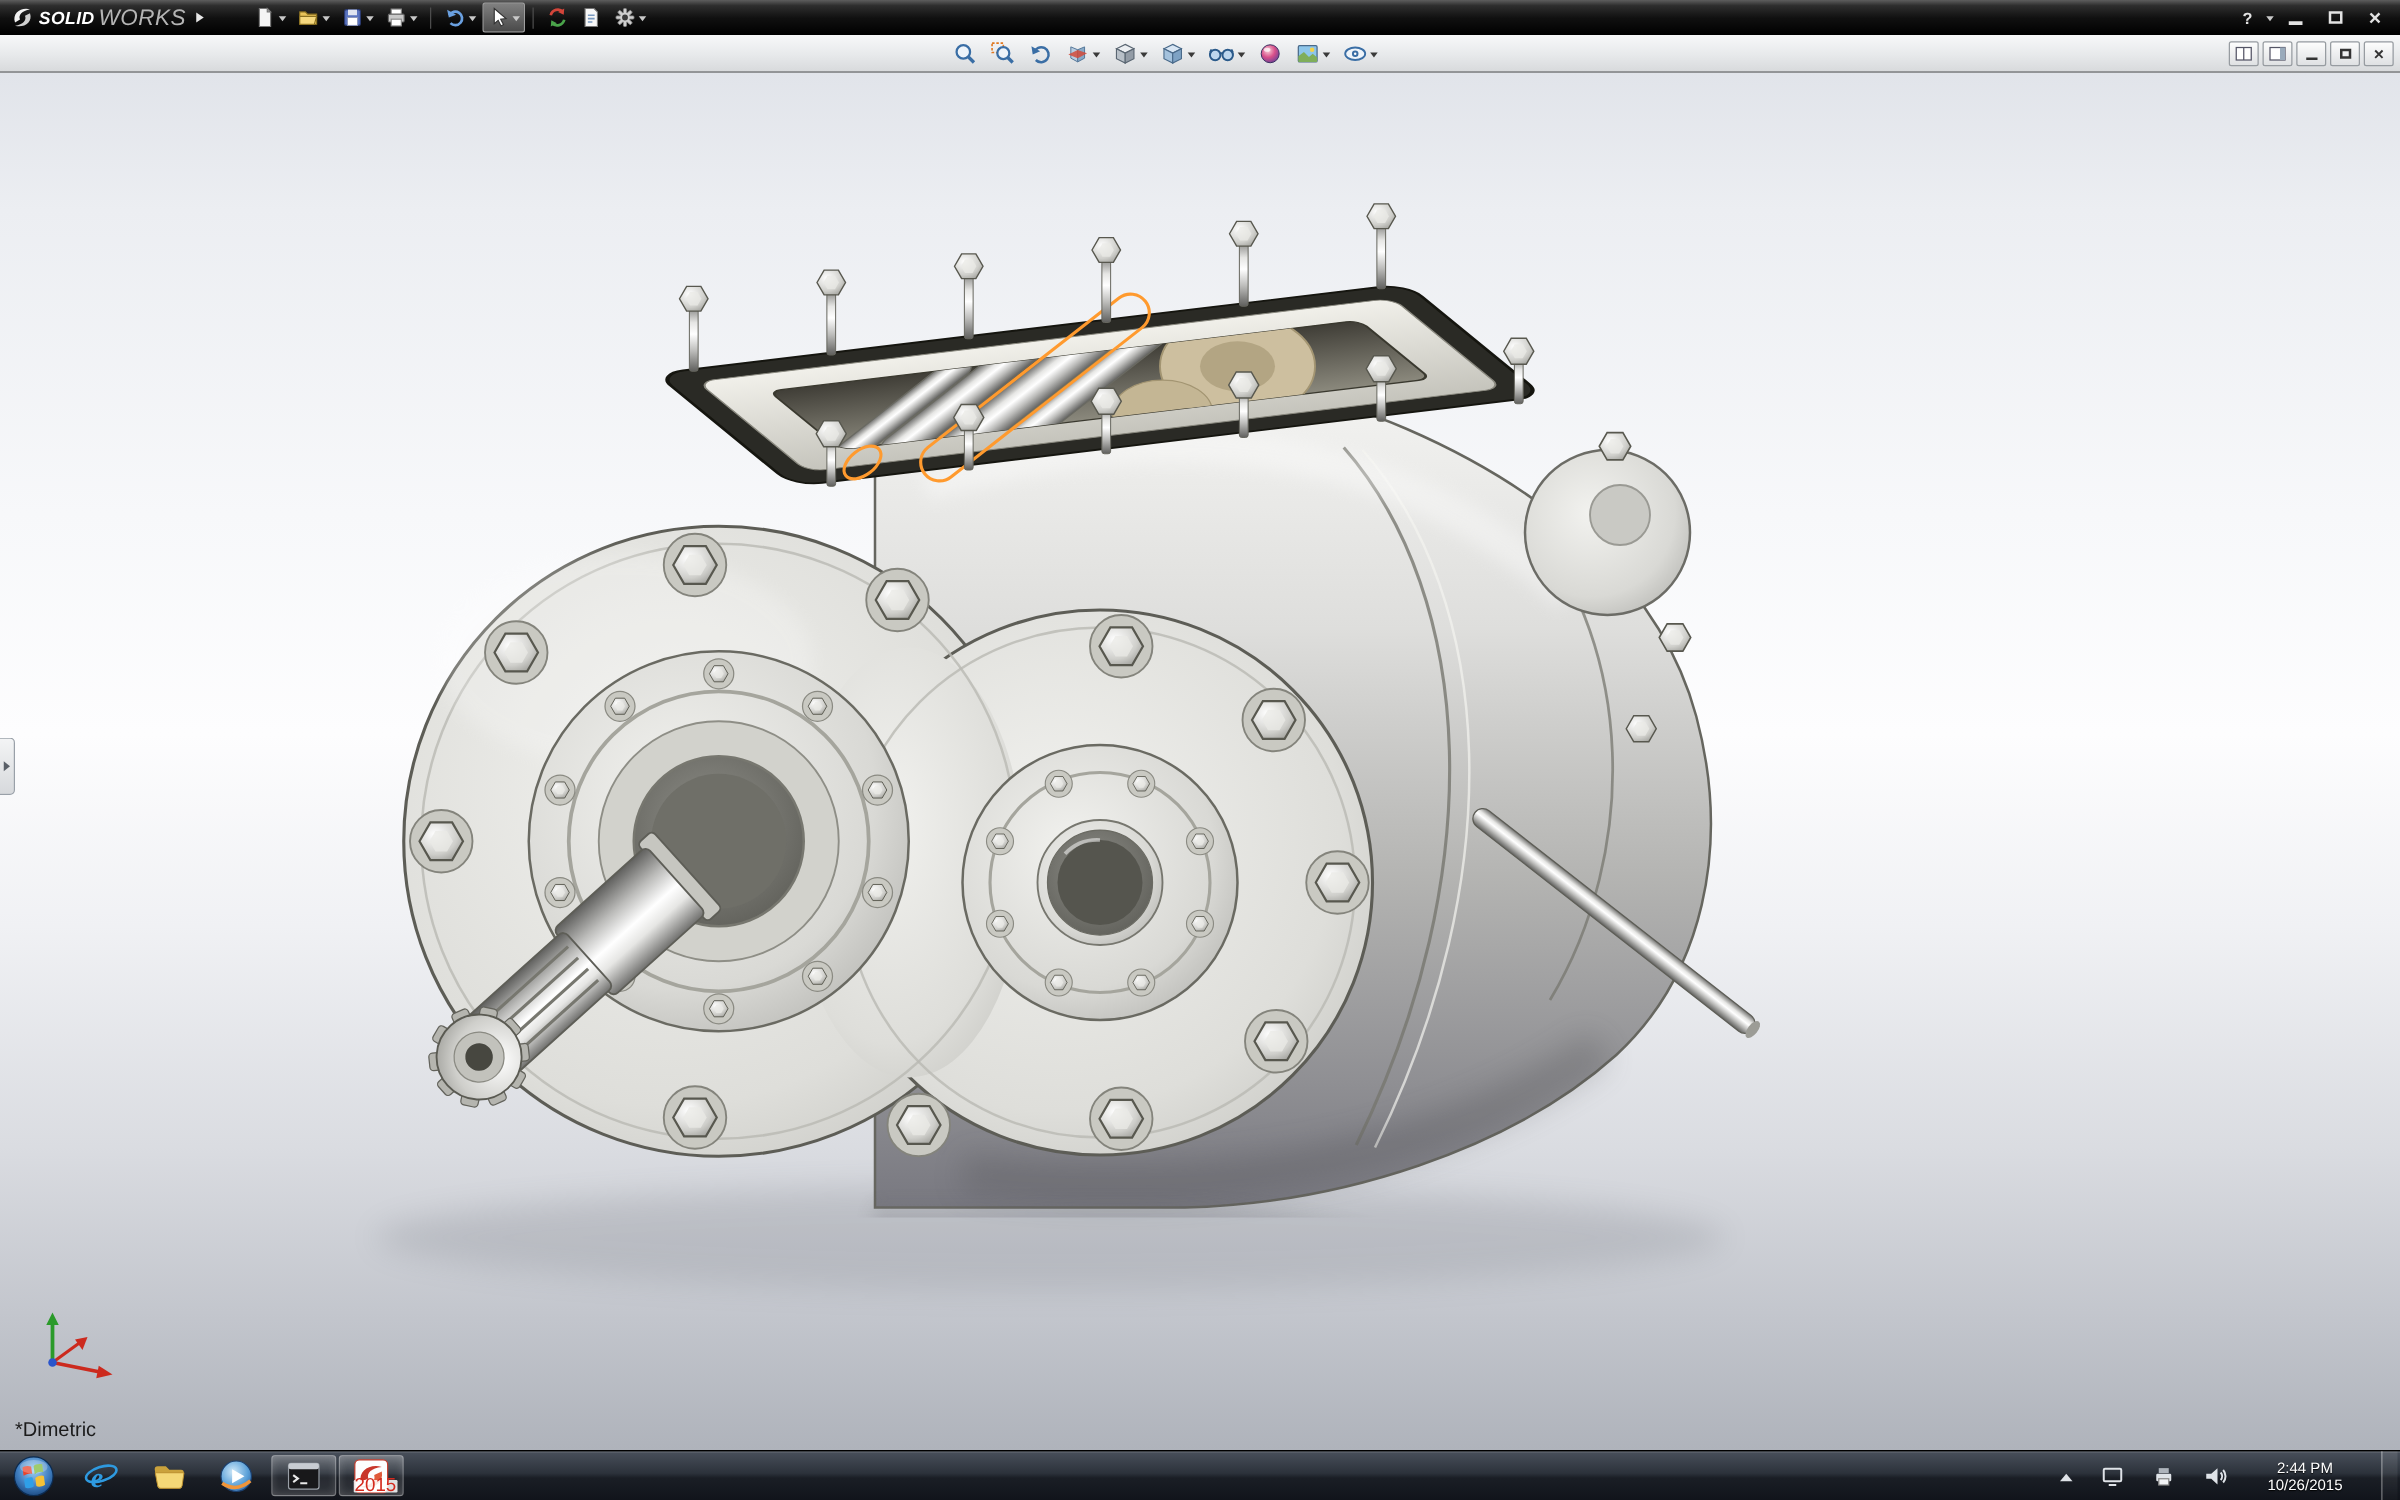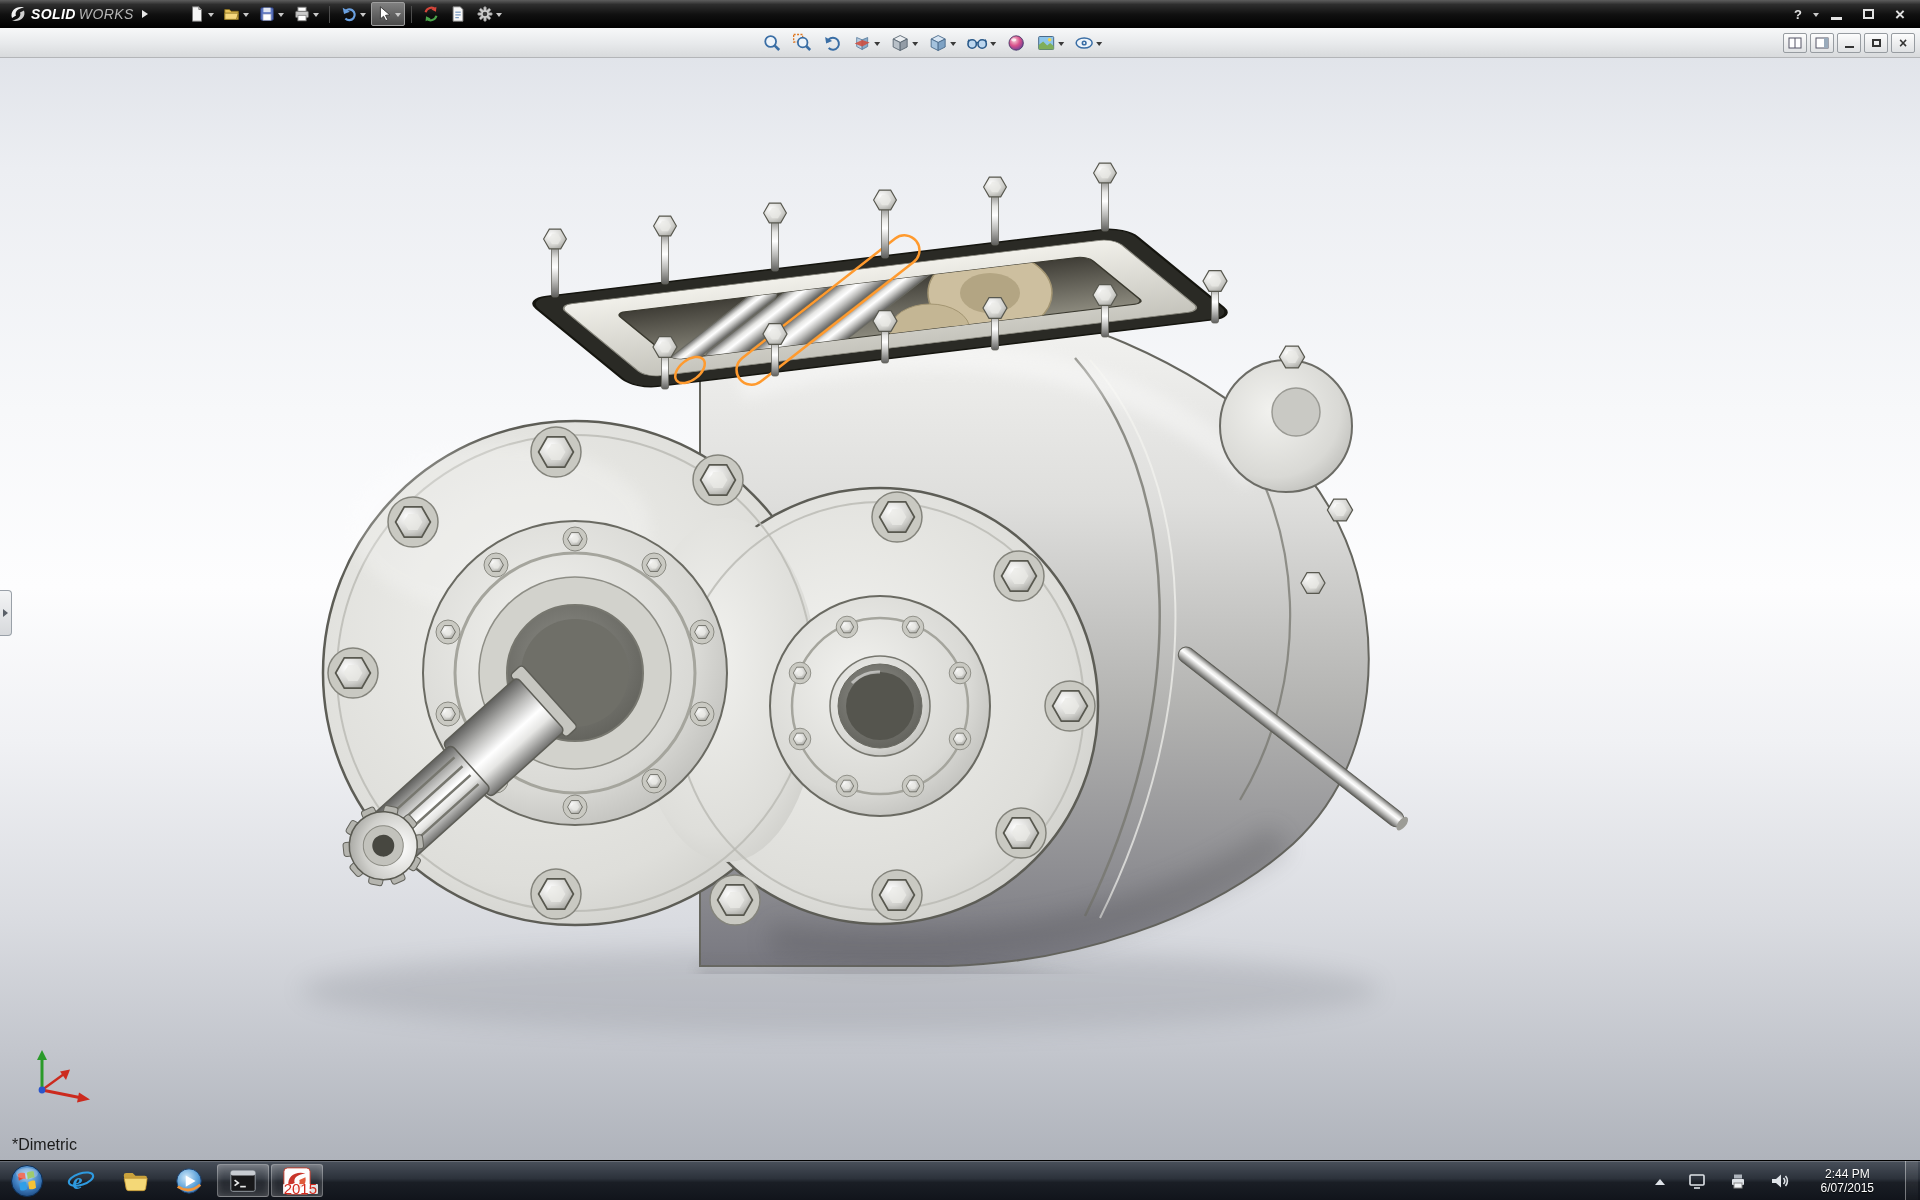--- a/index.html
+++ b/index.html
@@ -4,21 +4,21 @@
 <style>
   *{margin:0;padding:0;box-sizing:border-box}
   html,body{width:1920px;height:1200px;overflow:hidden;font-family:"Liberation Sans",sans-serif;}
   #screen{position:relative;width:1920px;height:1200px;background:#000;}
 
   
   #titlebar{position:absolute;top:0;left:0;right:0;height:28px;display:flex;align-items:center;color:#fff;z-index:8;
     background:linear-gradient(180deg,#5e5e5e 0%,#2e2e2e 16%,#101010 52%,#000 100%);}
   .brand{display:flex;align-items:center;gap:3px;padding:0 8px;}
   .brand-bold{font-weight:bold;font-style:italic;font-size:14px;letter-spacing:.4px}
-  .brand-light{font-style:italic;font-size:14px;color:#b5b5b5;letter-spacing:.4px}
+  .brand-light{font-style:italic;font-size:18px;color:#b5b5b5;letter-spacing:.4px}
   .brand-caret{width:0;height:0;border:4px solid transparent;border-left:6px solid #e8e8e8;margin-left:5px}
   .std-toolbar{display:flex;align-items:center;gap:1px;margin-left:24px;}
   .tbtn{display:flex;align-items:center;height:24px;padding:0 3px;border:1px solid transparent;border-radius:2px}
   .tbtn.pressed{background:linear-gradient(#808080,#4a4a4a);border-color:#9e9e9e}
   .caret-d{width:0;height:0;border:3px solid transparent;border-top:4px solid #c9c9c9;margin:5px 0 0 2px}
   .caret-l{width:0;height:0;border:3px solid transparent;border-top:4px solid #3a3a3a;margin:5px 0 0 2px}
   .tb-sep{width:1px;height:17px;background:#4c4c4c;margin:0 5px}
   .win-title{position:absolute;left:0;right:0;text-align:center;font-size:13px;color:#e9e9e9;pointer-events:none}
   .tb-right{margin-left:auto;display:flex;align-items:center;gap:2px;padding-right:5px;position:relative;z-index:2}
   .help-btn{color:#e2e2e2;font-size:13px;font-weight:bold;padding:0 7px;display:flex;align-items:center}
@@ -604,19 +604,19 @@
         <rect x="3" y="7" width="12" height="6" rx="1" fill="#dfe3e8"></rect>
         <rect x="5" y="2.5" width="8" height="4" fill="#aeb4bc"></rect>
         <rect x="5" y="11" width="8" height="5" fill="#f2f4f6" stroke="#888"></rect>
       </svg>
       <svg width="20" height="18" viewBox="0 0 20 18">
         <path d="M2 7 h4 l5 -4.5 v13 L6 11 H2 Z" fill="#dfe3e8"></path>
         <path d="M13.5 6 a4.5 4.5 0 0 1 0 6 M15.5 4 a7.5 7.5 0 0 1 0 10" fill="none" stroke="#dfe3e8" stroke-width="1.6"></path>
       </svg>
       <div class="clock">
         <div>2:44 PM</div>
-        <div>6/07/2015</div>
+        <div>10/26/2015</div>
       </div>
       <div class="show-desktop"></div>
     </div>
   </footer>
 
 </div>
 
 </body></html>

